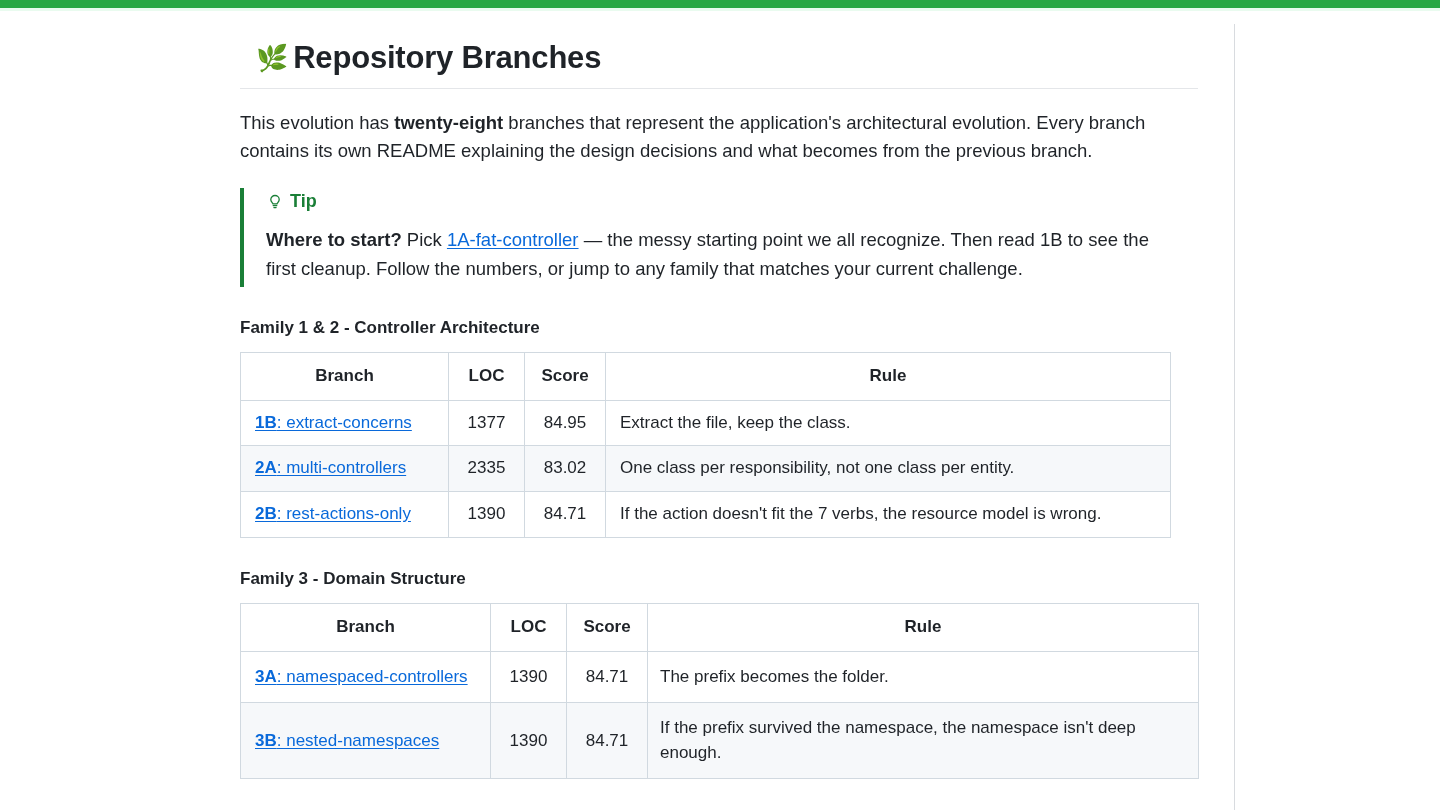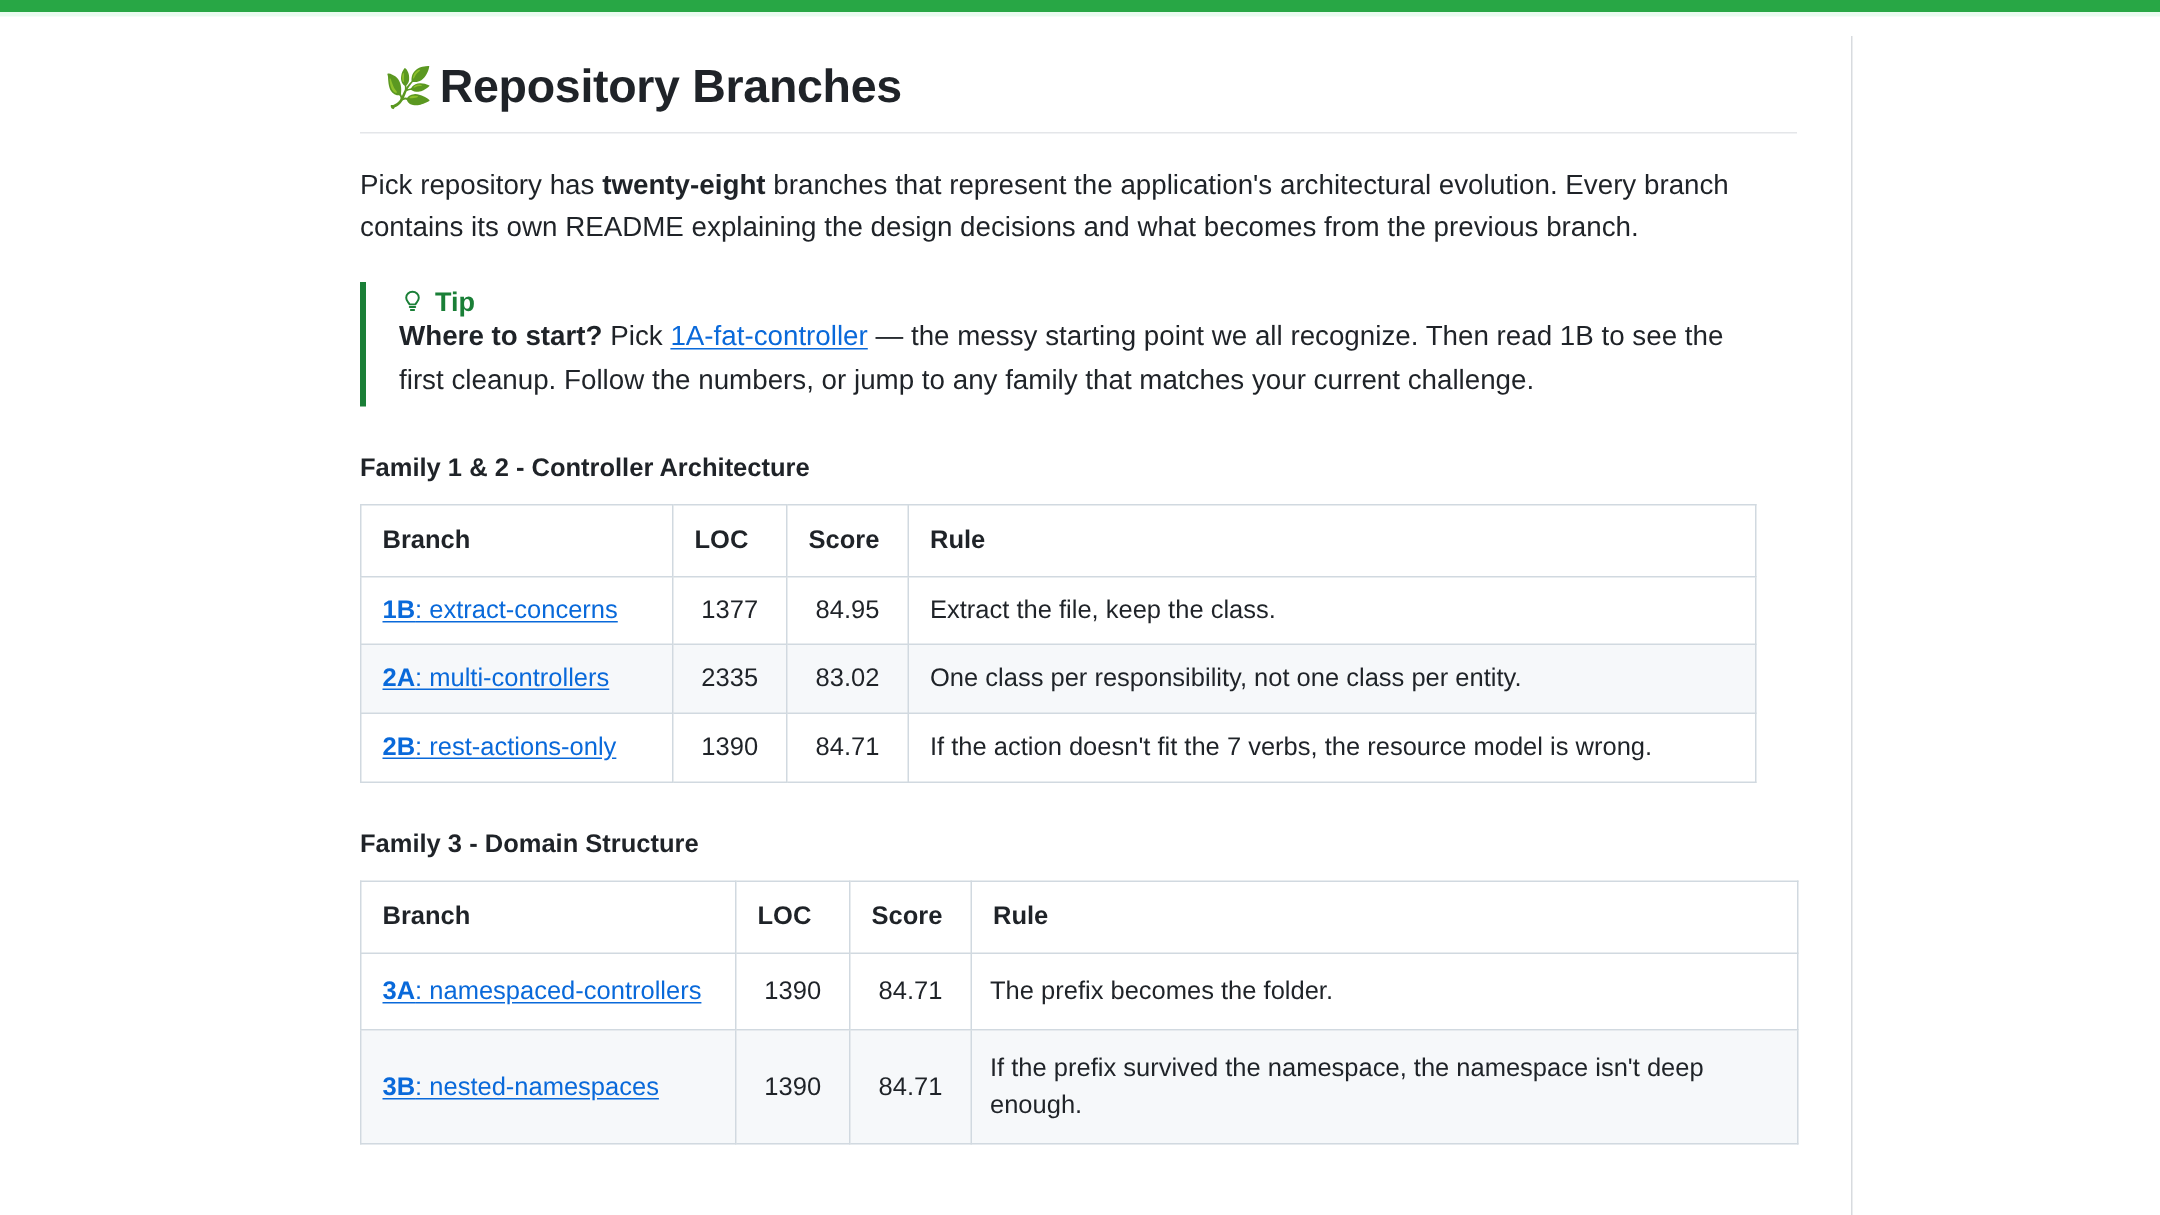--- a/index.html
+++ b/index.html
@@ -82,26 +82,27 @@
 
   
   .callout {
     margin: 23px 0 0 0;
     padding: 4px 0 4px 22px;
     border-left: 4px solid #1a7f37;
     width: 930px;
   }
   .callout-head {
     display: flex;
-    align-items: flex-start;
+    align-items: flex-end;
     gap: 7px;
     color: #1a7f37;
     font-size: 18px;
     font-weight: bold;
     line-height: 1;
+    margin-bottom: 16px;
   }
   .callout-head .bulb-icon {
     display: inline-flex;
     width: 17px;
     height: 17px;
     align-items: center;
     justify-content: center;
   }
   .callout-head .label { font-weight: bold; }
   .callout-body {
@@ -138,21 +139,21 @@
   }
   table.branch-table th,
   table.branch-table td {
     border: 1px solid #d1d9e0;
     padding: 10px 14px;
     line-height: 1.45;
     vertical-align: middle;
   }
   table.branch-table thead th {
     font-weight: bold;
-    text-align: left;
+    text-align: center;
     background: #ffffff;
     padding-top: 11px;
     padding-bottom: 11px;
     margin-left: 39px;
   }
   table.branch-table tbody tr:nth-child(even) td {
     background: #f6f8fa;
   }
   td.col-branch { text-align: left; }
   td.col-loc, td.col-score { text-align: center; }
@@ -182,21 +183,21 @@
 <div class="page-divider"></div>
 
 <div class="content">
 
   <h1 class="page-title">
     <span class="emoji">🌿</span><span>Repository Branches</span>
   </h1>
   <div class="title-rule"></div>
 
   <p class="intro">
-    <span>Pick repository has </span><b>twenty-eight</b><span> branches that represent the application's architectural evolution. Every branch contains its own README explaining the design decisions and what becomes from the previous branch.</span>
+    <span>This evolution has </span><b>twenty-eight</b><span> branches that represent the application's architectural evolution. Every branch contains its own README explaining the design decisions and what becomes from the previous branch.</span>
   </p>
 
   <div class="callout">
     <div class="callout-head">
       <span class="bulb-icon">
         <svg width="16" height="16" viewBox="0 0 16 16" fill="none" aria-hidden="true">
           <path d="M8 1.5c-2.35 0-4.2 1.79-4.2 3.98 0 1.3.63 2.22 1.22 2.95.2.25.38.47.53.68.22.3.35.54.4.79h4.1c.05-.25.18-.49.4-.79.15-.21.33-.43.53-.68.59-.73 1.22-1.65 1.22-2.95C12.2 3.29 10.35 1.5 8 1.5Z" stroke="#1a7f37" stroke-width="1.3" stroke-linejoin="round"></path>
           <path d="M6.2 11.6h3.6" stroke="#1a7f37" stroke-width="1.3" stroke-linecap="round"></path>
           <path d="M6.9 13.6h2.2" stroke="#1a7f37" stroke-width="1.3" stroke-linecap="round"></path>
         </svg>

